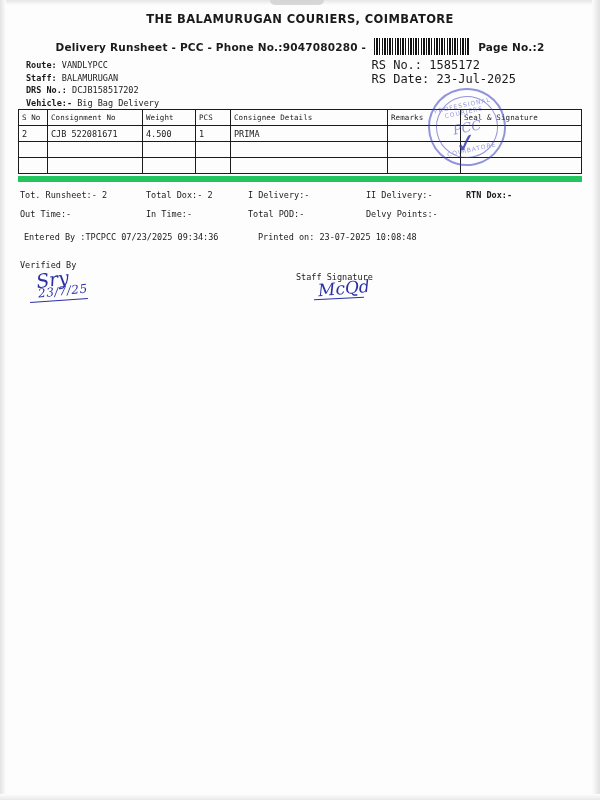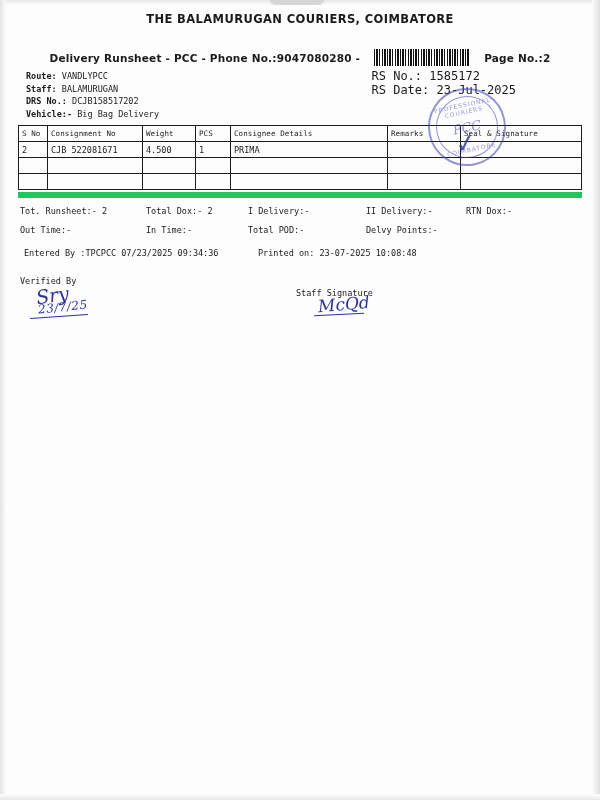--- a/index.html
+++ b/index.html
@@ -52,22 +52,22 @@
     font-family: "DejaVu Sans", sans-serif;
     font-weight: bold;
     font-size: 11.5px;
     letter-spacing: 0.4px;
     margin-top: 4px;
   }
   .subtitle-row {
     display: flex;
     align-items: center;
     justify-content: center;
-    margin-top: 23px;
-    gap: 14px;
+    margin-top: 12px;
+    gap: 8px;
   }
   .subtitle {
     font-family: "DejaVu Sans", sans-serif;
     font-weight: bold;
     font-size: 10.5px;
     letter-spacing: 0.2px;
     white-space: nowrap;
   }
   .barcode {
     display: inline-block;
@@ -97,21 +97,20 @@
     top: 0;
     font-size: 12px;
     line-height: 13.5px;
     text-align: left;
   }
   .meta b { font-weight: bold; }
 
   table.runsheet {
     width: 100%;
     border-collapse: collapse;
-    margin-top: 5px;
     font-size: 8px;
   }
   table.runsheet th, table.runsheet td {
     border: 1px solid #1b1b1b;
     padding: 2px 3px;
     text-align: left;
     font-weight: normal;
     height: 11px;
   }
   table.runsheet th {
@@ -138,21 +137,21 @@
     padding-top: 4px;
   }
   .totline {
     position: relative;
     height: 19px;
   }
   .t1 { position: absolute; left: 2px; }
   .t2 { position: absolute; left: 128px; }
   .t3 { position: absolute; left: 230px; }
   .t4 { position: absolute; left: 348px; }
-  .t5 { position: absolute; left: 448px; }
+  .t5 { position: absolute; left: 448px; font-weight: bold; }
 
   .entered {
     margin-top: 8px;
     font-size: 8.5px;
     position: relative;
     height: 14px;
   }
   .entered .e1 { position: absolute; left: 6px; }
   .entered .e2 { position: absolute; left: 240px; }
 

